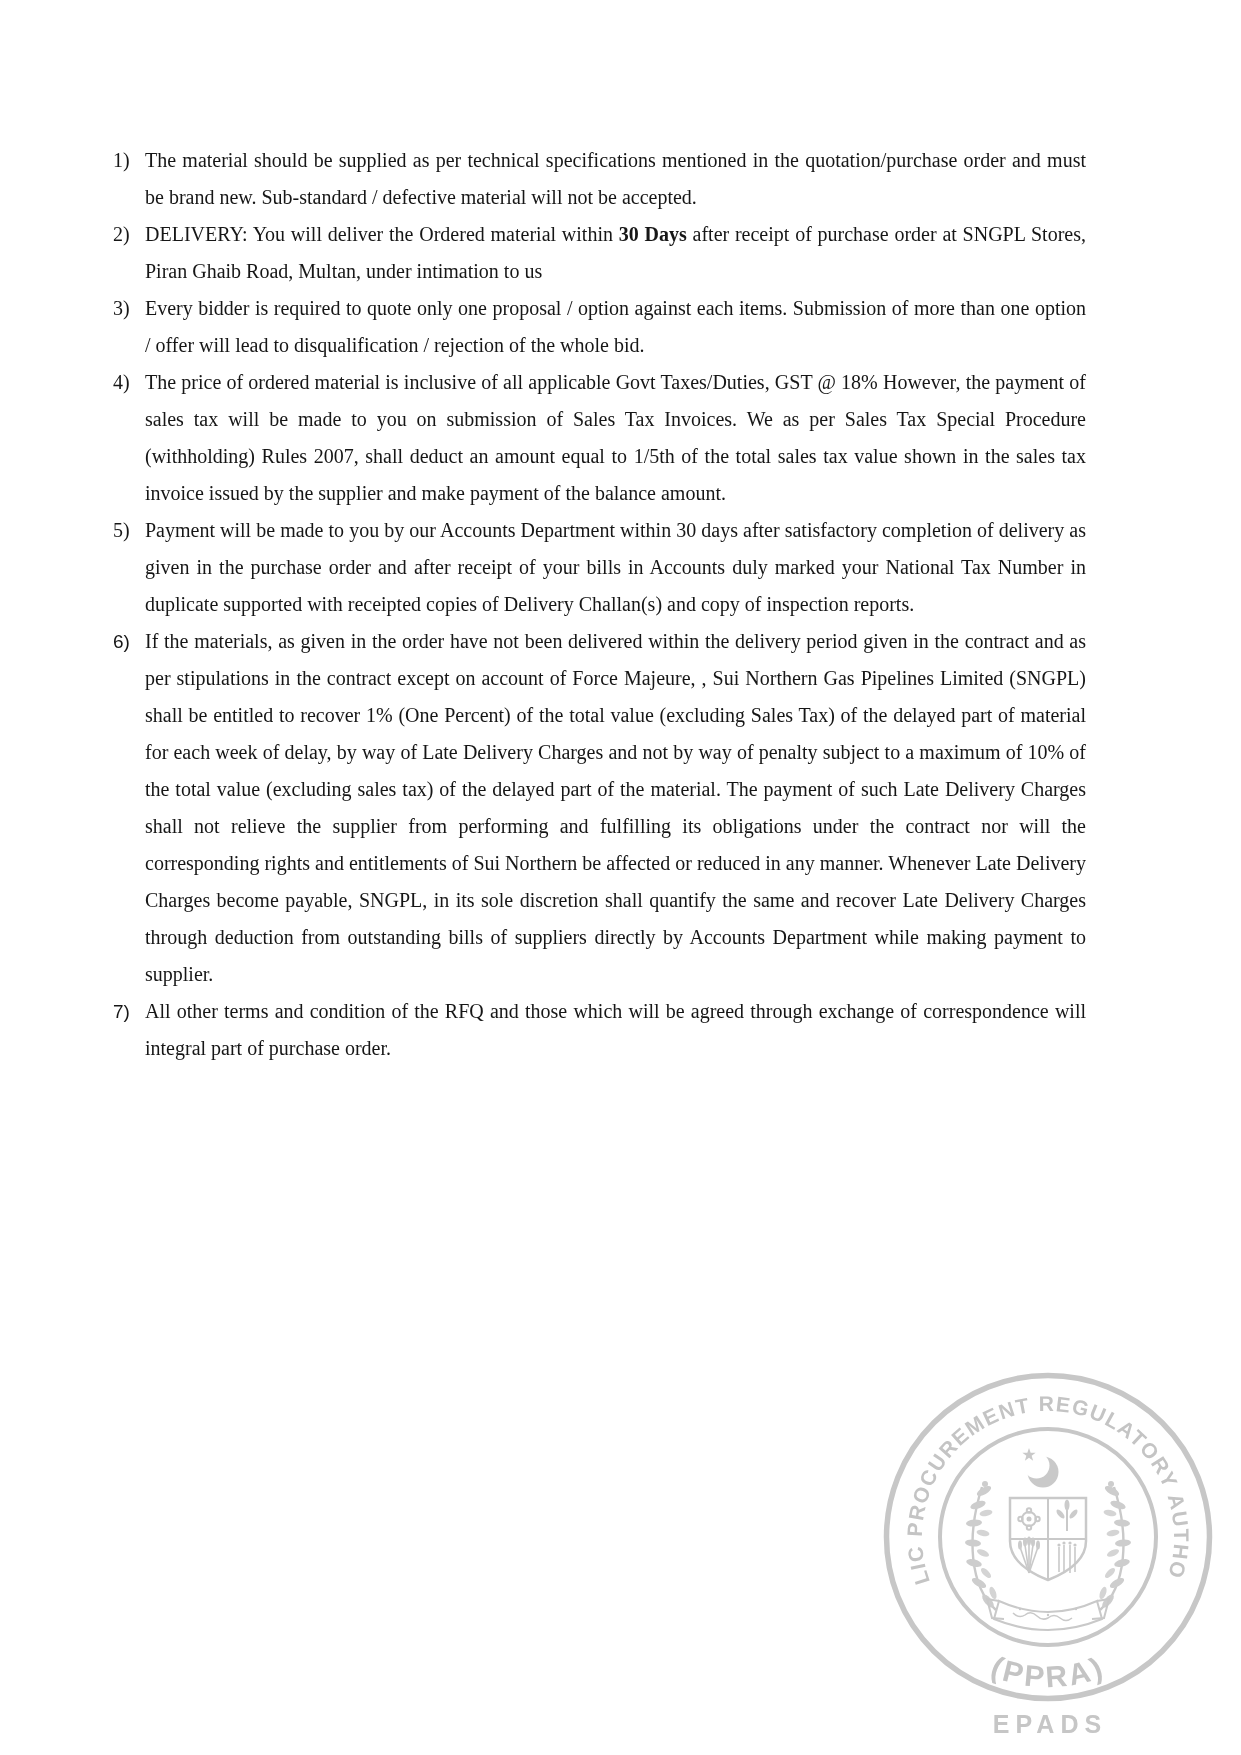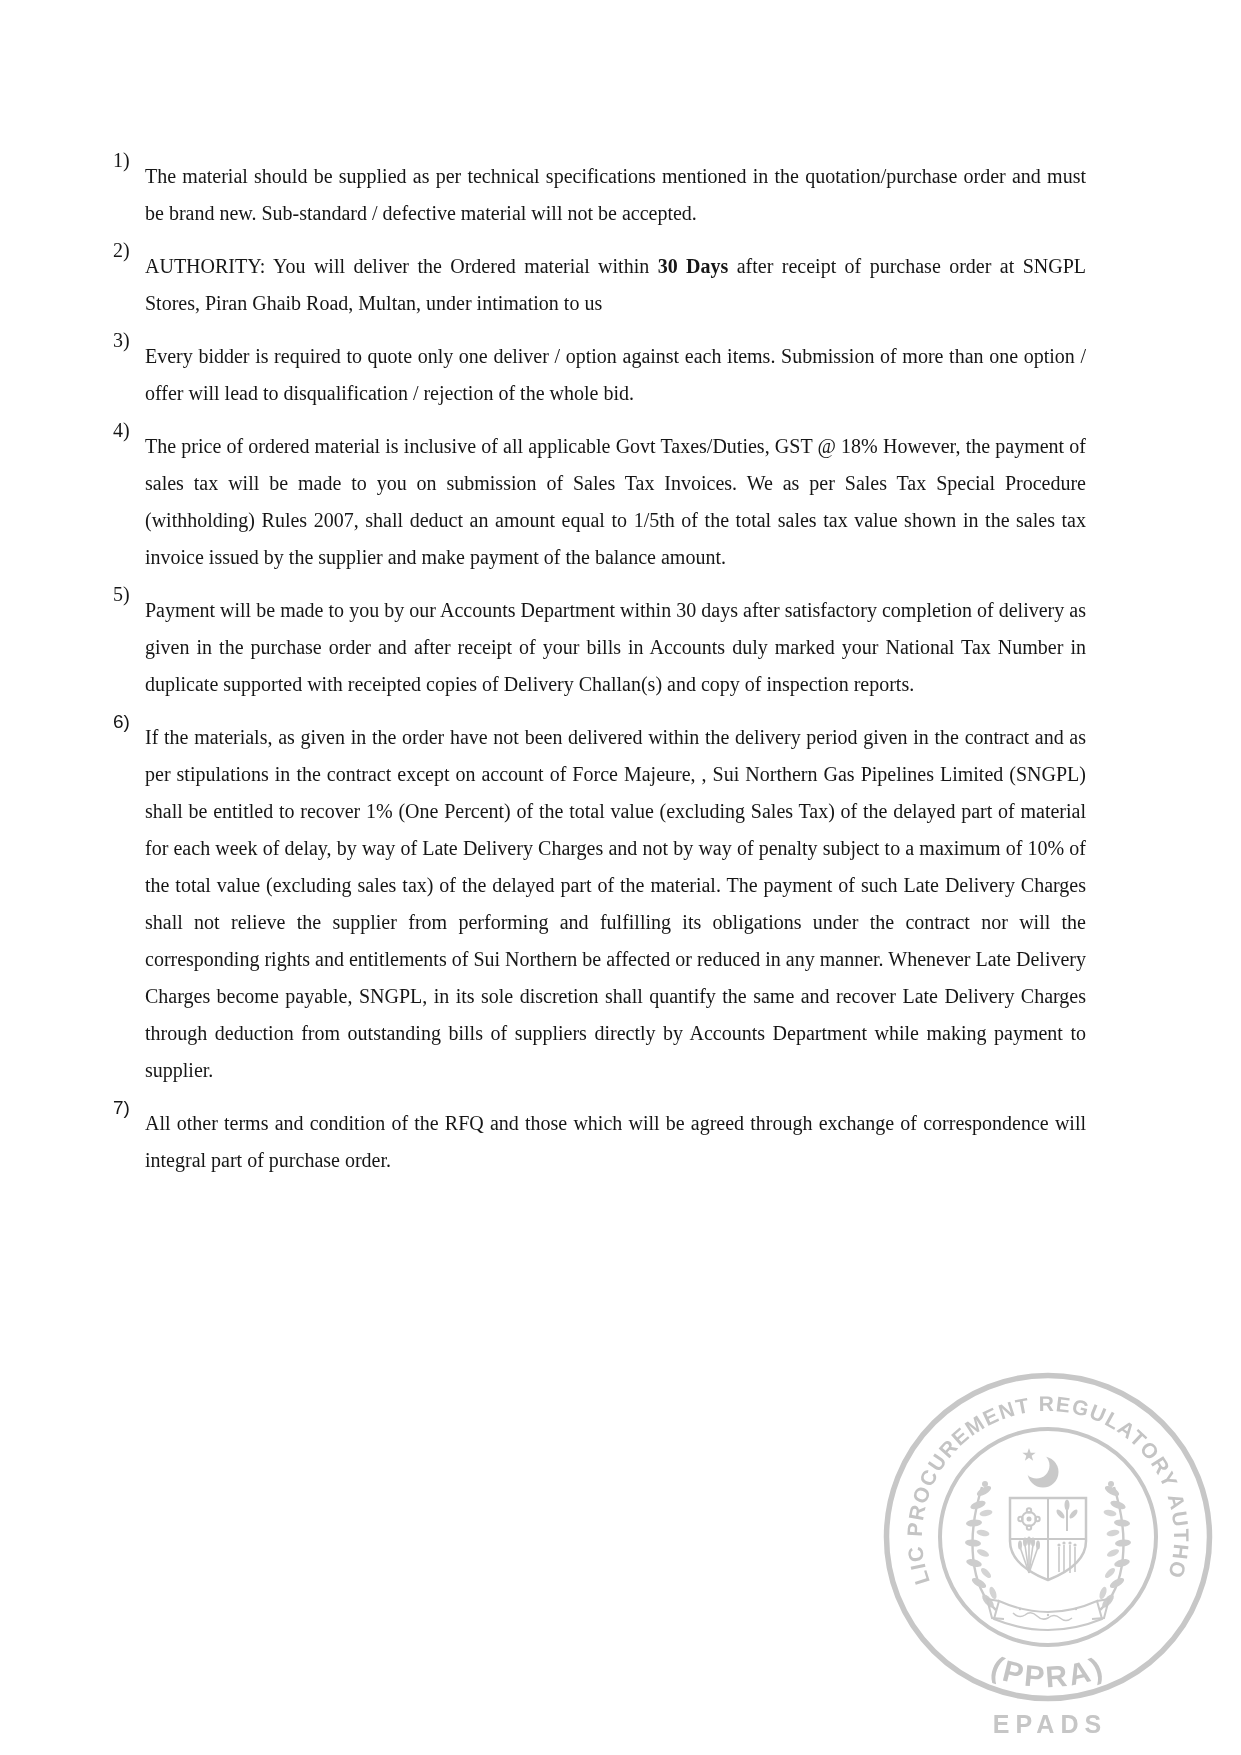--- a/index.html
+++ b/index.html
@@ -32,21 +32,20 @@
     width: 32px;
     flex: 0 0 32px;
   }
   .term .num.sans {
     font-family: "Liberation Sans", "DejaVu Sans", sans-serif;
     font-size: 19px;
   }
   .term .text {
     width: 941px;
     text-align: justify;
-    margin-top: 16px;
   }
   .watermark {
     position: absolute;
     left: 845px;
     top: 1335px;
     width: 410px;
     height: 420px;
     pointer-events: none;
   }
   .watermark svg text {
@@ -60,26 +59,26 @@
 
   <div class="terms">
 
     <div class="term">
       <span class="num">1)</span>
       <div class="text">The material should be supplied as per technical specifications mentioned in the quotation/purchase order and must be brand new. Sub-standard / defective material will not be accepted.</div>
     </div>
 
     <div class="term">
       <span class="num">2)</span>
-      <div class="text"><span>AUTHORITY: You will deliver the Ordered material within </span><b>30 Days</b><span> after receipt of purchase order at SNGPL Stores, Piran Ghaib Road, Multan, under intimation to us</span></div>
+      <div class="text"><span>DELIVERY: You will deliver the Ordered material within </span><b>30 Days</b><span> after receipt of purchase order at SNGPL Stores, Piran Ghaib Road, Multan, under intimation to us</span></div>
     </div>
 
     <div class="term">
       <span class="num">3)</span>
-      <div class="text">Every bidder is required to quote only one deliver / option against each items. Submission of more than one option / offer will lead to disqualification / rejection of the whole bid.</div>
+      <div class="text">Every bidder is required to quote only one proposal / option against each items. Submission of more than one option / offer will lead to disqualification / rejection of the whole bid.</div>
     </div>
 
     <div class="term">
       <span class="num">4)</span>
       <div class="text">The price of ordered material is inclusive of all applicable Govt Taxes/Duties, GST @ 18% However, the payment of sales tax will be made to you on submission of Sales Tax Invoices. We as per Sales Tax Special Procedure (withholding) Rules 2007, shall deduct an amount equal to 1/5th of the total sales tax value shown in the sales tax invoice issued by the supplier and make payment of the balance amount.</div>
     </div>
 
     <div class="term">
       <span class="num">5)</span>
       <div class="text">Payment will be made to you by our Accounts Department within 30 days after satisfactory completion of delivery as given in the purchase order and after receipt of your bills in Accounts duly marked your National Tax Number in duplicate supported with receipted copies of Delivery Challan(s) and copy of inspection reports.</div>

